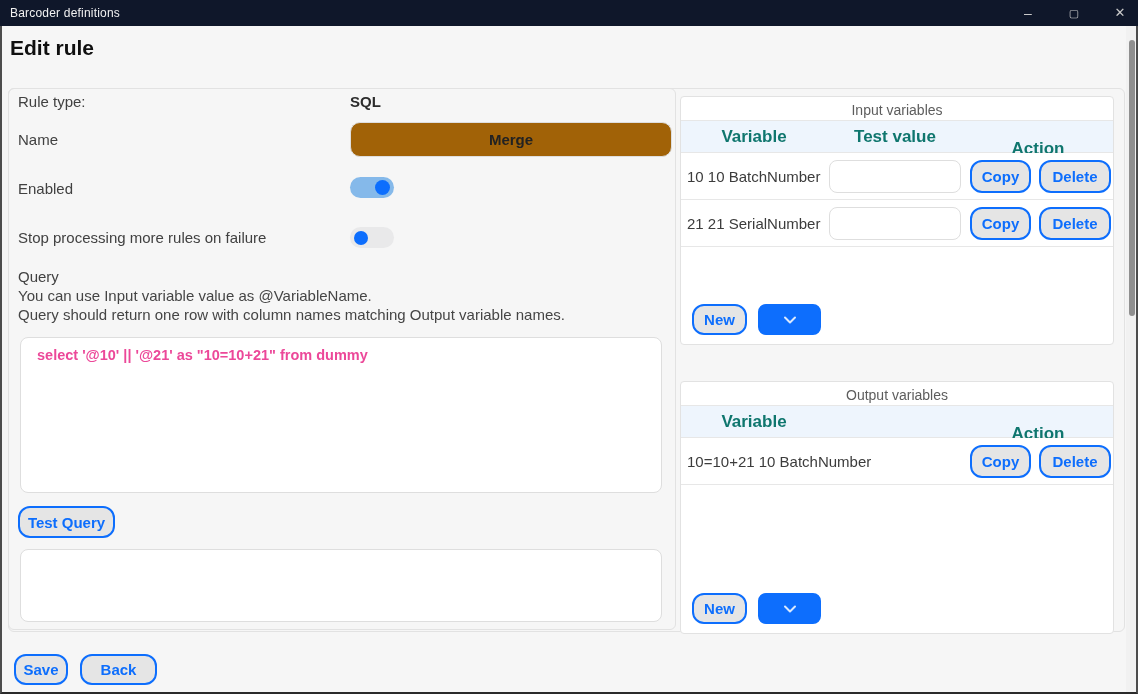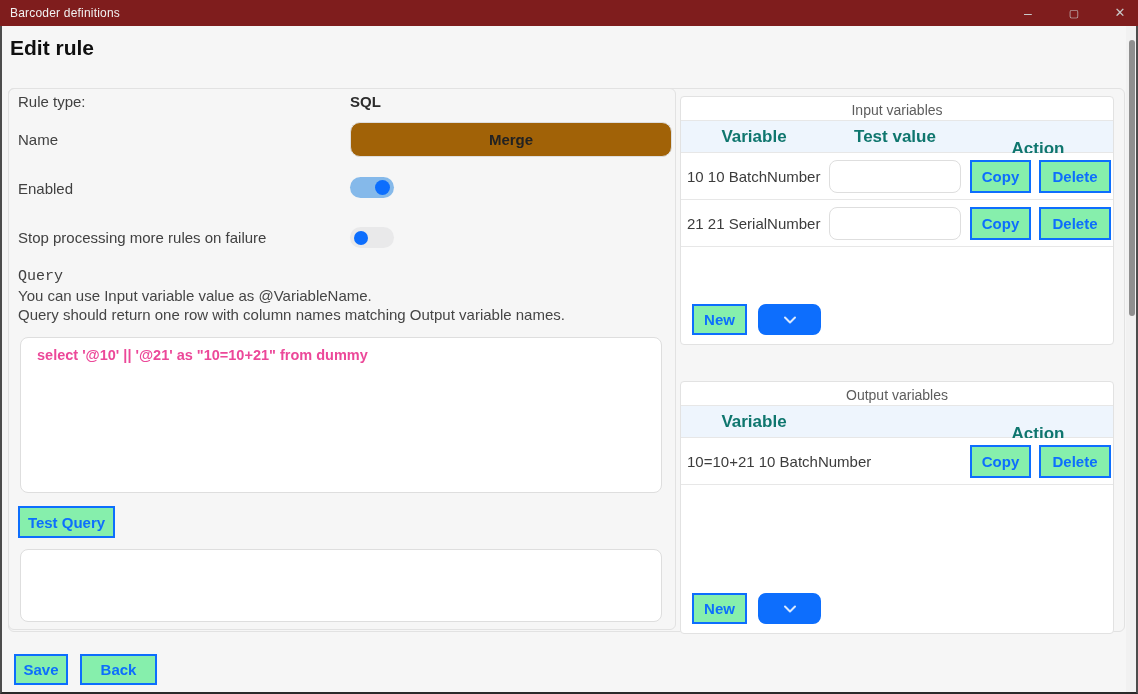--- a/index.html
+++ b/index.html
@@ -3,21 +3,21 @@
 <meta charset="utf-8">
 <style>
   * { margin:0; padding:0; box-sizing:border-box; }
   html,body { width:1138px; height:694px; }
   body { font-family:"Liberation Sans", sans-serif; background:#f6f6f6; position:relative; overflow:hidden; }
 
   
   #frame { position:absolute; inset:0; border-left:2px solid #4d4d4d; border-right:2px solid #4d4d4d; border-bottom:2px solid #2a2a2a; pointer-events:none; z-index:80; }
 
   
-  #titlebar { position:absolute; left:0; top:0; width:1138px; height:26px; background:#7f1d1d; color:#fff; display:flex; align-items:center; z-index:90; }
+  #titlebar { position:absolute; left:0; top:0; width:1138px; height:26px; background:#0f172a; color:#fff; display:flex; align-items:center; z-index:90; }
   #titlebar .app-title { font-size:12px; margin-left:10px; color:#f2f2f2; letter-spacing:.2px; }
   .win-controls { position:absolute; right:8px; top:0; height:26px; display:flex; align-items:center; gap:26px; }
   .win-btn { color:#c9c9c9; font-size:13px; width:20px; text-align:center; cursor:default; line-height:26px; }
   .win-btn.min-glyph { font-size:14px; }
   .win-btn.max-glyph { font-size:11px; }
 
   
   #page-title { position:absolute; left:10px; top:36px; font-size:21px; font-weight:800; color:#101010; }
 
   
@@ -35,21 +35,21 @@
   .toggle.on .knob { width:15px; height:15px; right:4px; top:3px; }
   .toggle.off { background:#e9e9ea; }
   .toggle.off .knob { width:14px; height:14px; left:4px; top:3.5px; }
 
   .help-text { position:absolute; font-size:15px; color:#454545; }
 
   textarea { position:absolute; border:1px solid #dedede; border-radius:8px; background:#fff; resize:none; outline:none; font-family:"Liberation Sans",sans-serif; }
   #query-textarea { left:20px; top:337px; width:642px; height:156px; padding:9px 16px; font-size:14.5px; font-weight:700; color:#ec4899; }
   #result-textarea { left:20px; top:549px; width:642px; height:73px; padding:8px 12px; font-size:14px; color:#333; }
 
-  .btn-outline { position:absolute; background:#86efac; border:2px solid #0d6efd; border-radius:0; color:#0d6efd; font-weight:700; font-size:15px; font-family:"Liberation Sans",sans-serif; cursor:pointer; display:flex; align-items:center; justify-content:center; }
+  .btn-outline { position:absolute; background:#e5e5e5; border:2px solid #0d6efd; border-radius:12px; color:#0d6efd; font-weight:700; font-size:15px; font-family:"Liberation Sans",sans-serif; cursor:pointer; display:flex; align-items:center; justify-content:center; }
   .btn-solid { position:absolute; background:#0d6efd; border:2px solid #0d6efd; border-radius:8px; cursor:pointer; display:flex; align-items:center; justify-content:center; }
 
   #test-query-btn { left:18px; top:506px; width:97px; height:32px; }
   #save-btn { left:14px; top:654px; width:54px; height:31px; }
   #back-btn { left:80px; top:654px; width:77px; height:31px; }
 
   
   .var-panel { position:absolute; left:680px; width:434px; background:#fff; border:1px solid #e2e2e2; border-radius:4px; }
   #input-panel { top:96px; height:249px; }
   #output-panel { top:381px; height:253px; }
@@ -100,21 +100,21 @@
 <span class="lbl" style="left:18px; top:180px;">Enabled</span>
 <div class="toggle on" style="left:350px; top:177px;">
     <span class="knob"></span>
   </div>
 
 <span class="lbl" style="left:18px; top:229px;">Stop processing more rules on failure</span>
 <div class="toggle off" style="left:350px; top:227px;">
     <span class="knob"></span>
   </div>
 
-<span class="lbl" style="left:18px; top:268px;font-family:Liberation Mono, monospace;">Query</span>
+<span class="lbl" style="left:18px; top:268px;">Query</span>
 <span class="help-text" style="left:18px; top:287px;">You can use Input variable value as @VariableName.</span>
 <span class="help-text" style="left:18px; top:306px;">Query should return one row with column names matching Output variable names.</span>
 
 <textarea id="query-textarea" spellcheck="false" style="">select '@10' || '@21' as "10=10+21" from dummy</textarea>
 
 <button class="btn-outline" id="test-query-btn">Test Query</button>
 
 <textarea id="result-textarea" spellcheck="false" style=""></textarea>
 
 <div class="var-panel" id="input-panel">

